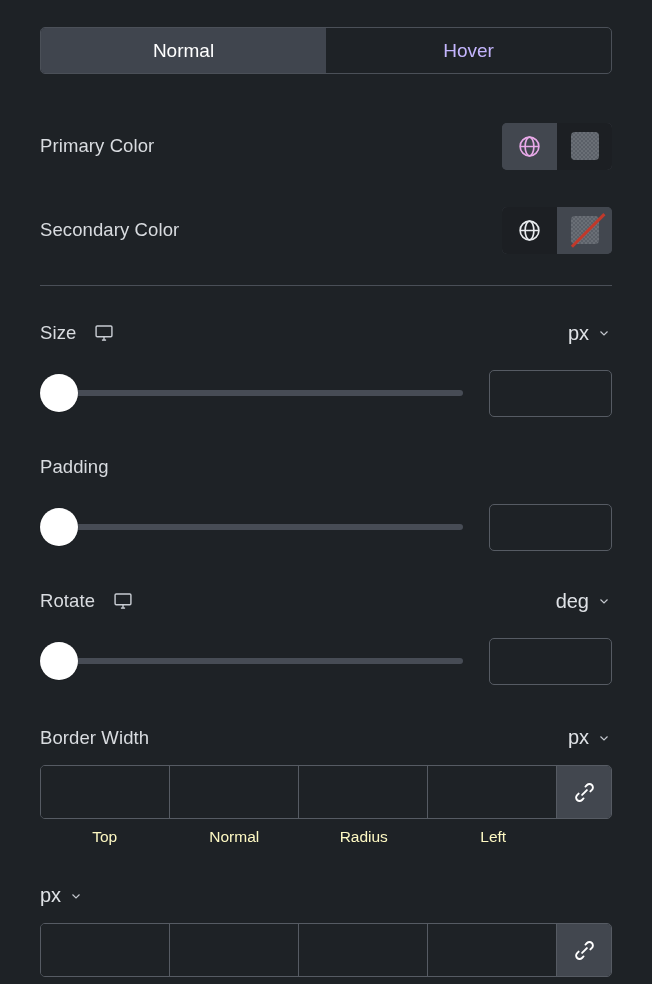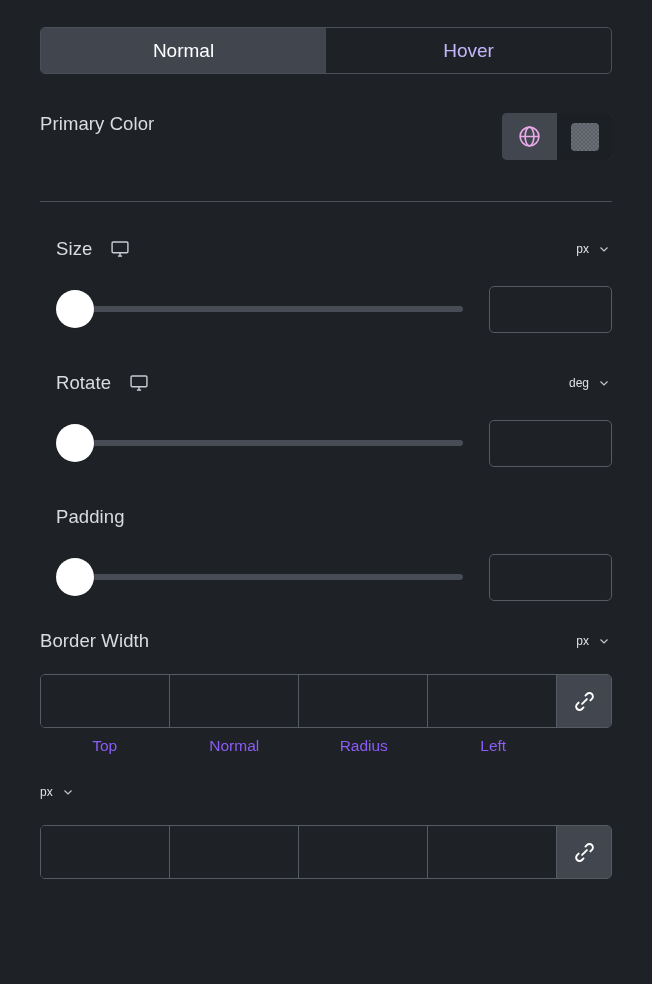--- a/index.html
+++ b/index.html
@@ -79,38 +79,38 @@
     width: 20px;
     height: 20px;
     color: #c8ccd2;
   }
 
   
   .unit {
     display: flex;
     align-items: center;
     gap: 9px;
-    font-size: 12px;
+    font-size: 20px;
     color: #dfe2e6;
     cursor: pointer;
     user-select: none;
     padding-right: 2px;
   }
   .unit .chev {
     display: inline-flex;
     width: 12px;
     height: 12px;
     color: #c3c7cd;
   }
 
   
   .color-row {
     height: 66px;
     display: flex;
-    align-items: flex-start;
+    align-items: center;
     justify-content: space-between;
   }
   .color-row.first { margin-top: 39px; }
   .color-row.second { margin-top: 18px; }
 
   .color-control {
     display: flex;
     align-items: stretch;
     width: 110px;
     height: 47px;
@@ -167,21 +167,21 @@
   }
 
   
   .divider {
     height: 1px;
     background: #4a4f57;
     margin: 22px 0 0 0;
   }
 
   
-  .slider-block { margin-top: 0; margin-left: 16px; }
+  .slider-block { margin-top: 0; }
   .slider-head { margin-top: 30px; }
   .slider-area {
     margin-top: 16px;
     display: flex;
     align-items: center;
     justify-content: space-between;
     height: 54px;
   }
   .slider-wrap {
     position: relative;
@@ -220,21 +220,21 @@
     color: #e3e6ea;
     font-size: 16px;
     font-family: "Liberation Sans", sans-serif;
     padding: 0 10px;
     outline: none;
     flex: 0 0 auto;
   }
   .num-input::placeholder { color: #6d727a; }
 
   
-  .dim-head { margin-top: 20px; }
+  .dim-head { margin-top: 27px; align-items: flex-end; }
   .dim-fields {
     margin-top: 16px;
     display: flex;
     align-items: stretch;
     height: 54px;
     border: 1px solid #565b63;
     border-radius: 5px;
     overflow: hidden;
     box-sizing: border-box;
   }
@@ -266,21 +266,21 @@
   .link-icon { width: 23px; height: 23px; color: #ffffff; }
 
   .dim-labels {
     display: flex;
     margin-top: 9px;
   }
   .dim-labels .dl {
     flex: 1 1 0;
     text-align: center;
     font-size: 15.5px;
-    color: #8b5cf6;
+    color: #fef9c3;
   }
   .dim-labels .spacer { flex: 0 0 54px; }
 </style>
 </head>
 <body>
 
 <div class="panel">
 
   <div class="tabs">
     <div class="tab active">
@@ -300,20 +300,35 @@
           <line x1="3" y1="12" x2="21" y2="12"></line>
           <ellipse cx="12" cy="12" rx="4.2" ry="9"></ellipse>
         </svg>
       </div>
       <div class="swatch-cell">
         <span class="swatch"></span>
       </div>
     </div>
   </div>
 
+  <div class="color-row second">
+    <div class="label">Secondary Color</div>
+    <div class="color-control secondary">
+      <div class="globe-cell">
+        <svg class="globe-icon" viewBox="0 0 24 24" fill="none" stroke="#e8ebee" stroke-width="1.6">
+          <circle cx="12" cy="12" r="9"></circle>
+          <line x1="3" y1="12" x2="21" y2="12"></line>
+          <ellipse cx="12" cy="12" rx="4.2" ry="9"></ellipse>
+        </svg>
+      </div>
+      <div class="swatch-cell">
+        <span class="swatch none"></span>
+      </div>
+    </div>
+  </div>
 
   <div class="divider"></div>
 
   <div class="slider-block">
     <div class="row slider-head">
       <div class="row-left">
         <span class="label">Size</span>
         <span class="monitor-icon">
           <svg viewBox="0 0 24 24" fill="none" stroke="currentColor" stroke-width="1.7">
             <rect x="2.5" y="3.5" width="19" height="13" rx="1.4"></rect>
@@ -336,51 +351,51 @@
         <div class="slider-track"></div>
         <div class="slider-thumb"></div>
       </div>
       <input class="num-input" type="text" value="" style="">
     </div>
   </div>
 
   <div class="slider-block">
     <div class="row slider-head">
       <div class="row-left">
+        <span class="label">Padding</span>
+      </div>
+    </div>
+    <div class="slider-area">
+      <div class="slider-wrap">
+        <div class="slider-track"></div>
+        <div class="slider-thumb"></div>
+      </div>
+      <input class="num-input" type="text" value="" style="">
+    </div>
+  </div>
+
+  <div class="slider-block">
+    <div class="row slider-head">
+      <div class="row-left">
         <span class="label">Rotate</span>
         <span class="monitor-icon">
           <svg viewBox="0 0 24 24" fill="none" stroke="currentColor" stroke-width="1.7">
             <rect x="2.5" y="3.5" width="19" height="13" rx="1.4"></rect>
             <line x1="9.5" y1="20.5" x2="14.5" y2="20.5"></line>
             <line x1="12" y1="16.5" x2="12" y2="20.5"></line>
           </svg>
         </span>
       </div>
       <div class="unit">
         <span>deg</span>
         <span class="chev">
           <svg viewBox="0 0 24 24" fill="none" stroke="currentColor" stroke-width="2.4">
             <polyline points="5,9 12,16 19,9"></polyline>
           </svg>
         </span>
-      </div>
-    </div>
-    <div class="slider-area">
-      <div class="slider-wrap">
-        <div class="slider-track"></div>
-        <div class="slider-thumb"></div>
-      </div>
-      <input class="num-input" type="text" value="" style="">
-    </div>
-  </div>
-
-  <div class="slider-block">
-    <div class="row slider-head">
-      <div class="row-left">
-        <span class="label">Padding</span>
       </div>
     </div>
     <div class="slider-area">
       <div class="slider-wrap">
         <div class="slider-track"></div>
         <div class="slider-thumb"></div>
       </div>
       <input class="num-input" type="text" value="" style="">
     </div>
   </div>

